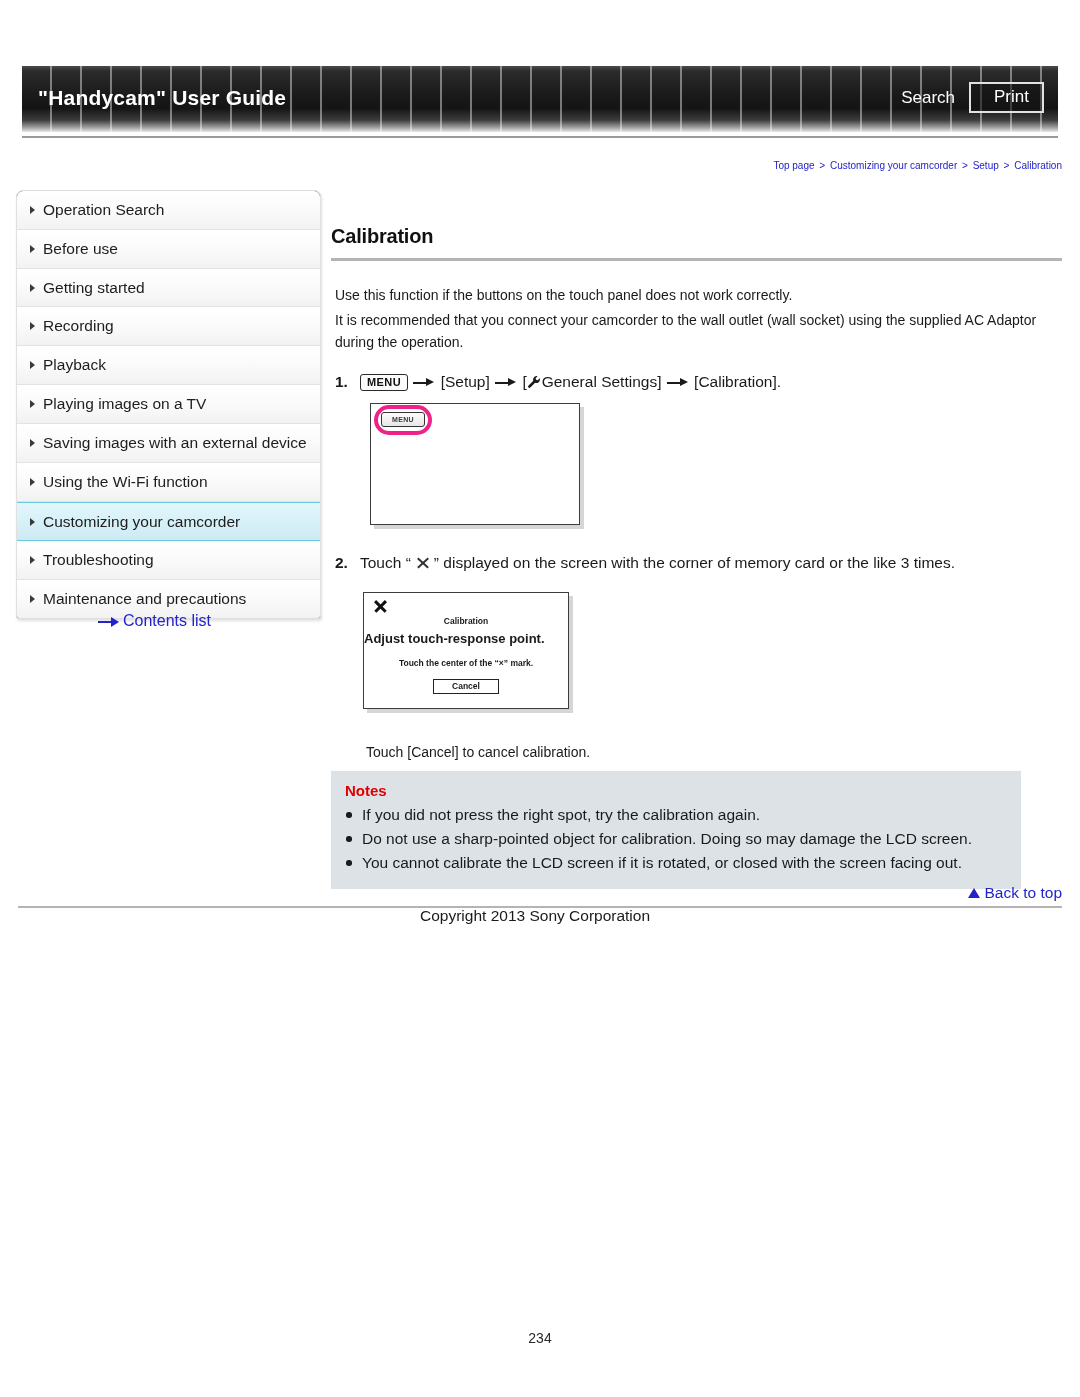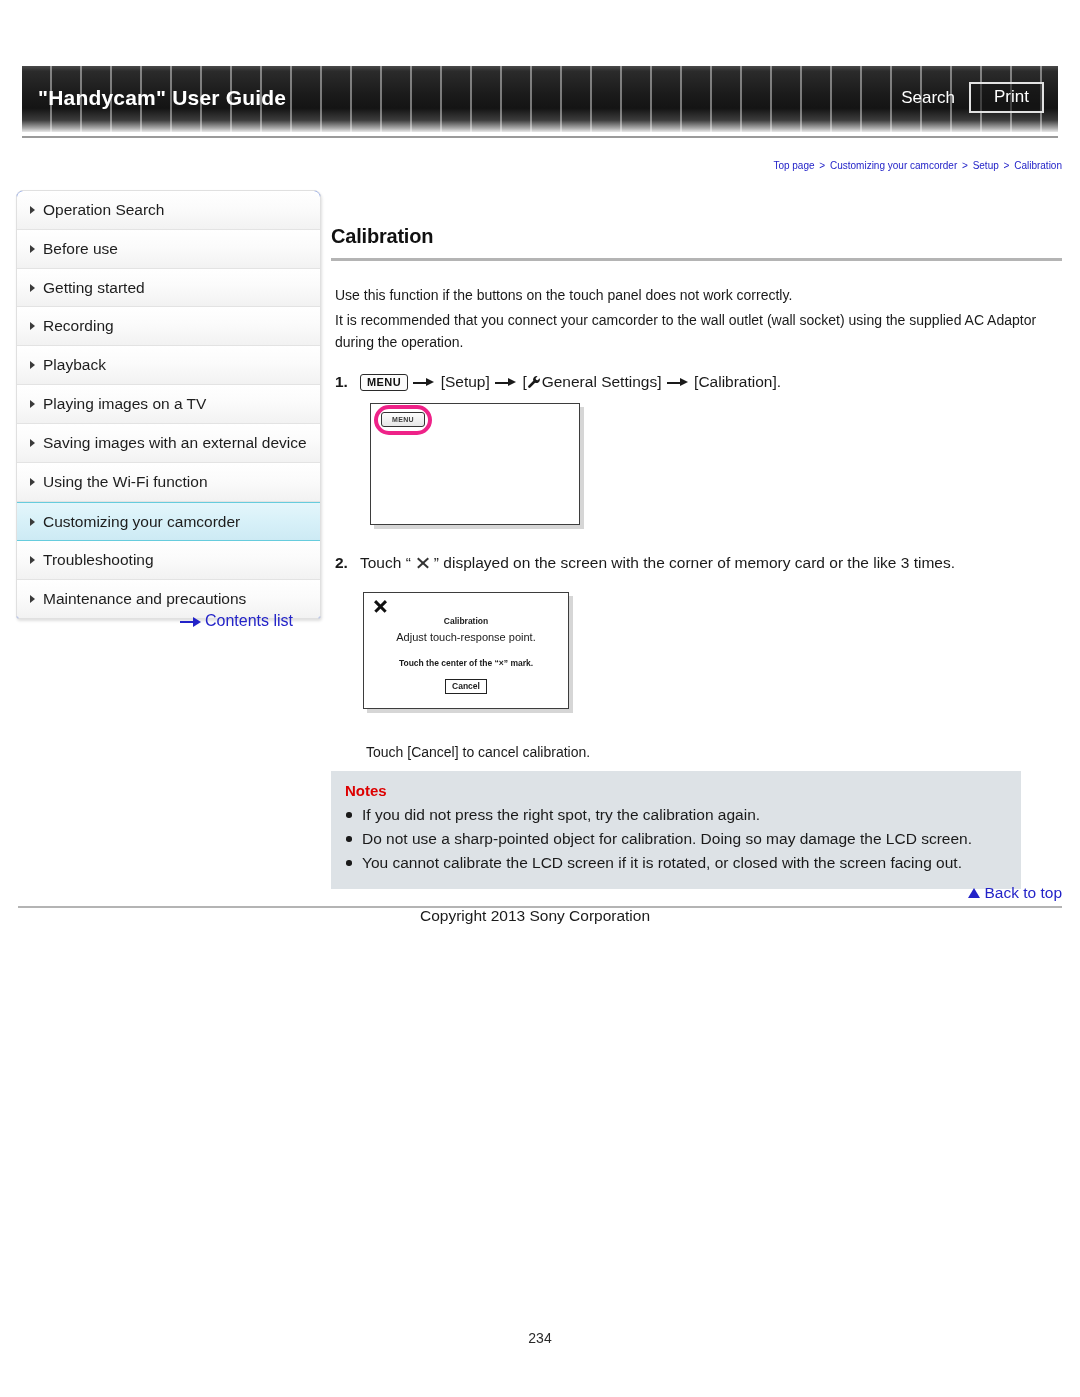--- a/index.html
+++ b/index.html
@@ -119,21 +119,21 @@
   }
   .side-item.selected {
     background: linear-gradient(to bottom, #e4f6fb 0%, #d6f0f8 55%, #cdeaf4 100%);
     border-top: 1px solid #66ccdd;
     border-bottom: 1px solid #66ccdd;
   }
   .contents-link {
     position: absolute;
     left: 16px; top: 612px;
     width: 277px;
-    text-align: right;
+    text-align: center;
     font-size: 16px;
     color: #2323c8;
     white-space: nowrap;
   }
   .contents-link .arrow {
     display: inline-block;
     position: relative;
     width: 22px; height: 10px;
     vertical-align: middle;
     margin-right: 3px;
@@ -299,27 +299,27 @@
   .fig2-x:before, .fig2-x:after {
     content: "";
     position: absolute;
     left: 0px; top: 6px;
     width: 15px; height: 2.6px;
     background: #111;
   }
   .fig2-x:before { transform: rotate(45deg); }
   .fig2-x:after  { transform: rotate(-45deg); }
   .fig2-t1 { position: absolute; left: 0; top: 23px; width: 100%; text-align: center; font-weight: bold; font-size: 8.5px; }
-  .fig2-t2 { position: absolute; left: 0; top: 38px; width: 100%; text-align: center; font-weight: normal; font-size: 11px; }
+  .fig2-t2 { position: absolute; left: 0; top: 38px; width: 100%; text-align: left; font-weight: bold; font-size: 13px; }
   .fig2-t3 { position: absolute; left: 0; top: 65px; width: 100%; text-align: center; font-weight: bold; font-size: 8.5px; }
   .fig2-cancel {
     position: absolute;
     left: 50%; top: 86px;
     transform: translateX(-50%);
-    width: 42px; height: 15px;
+    width: 66px; height: 15px;
     border: 1.4px solid #222;
     background: #ffffff;
     text-align: center;
     line-height: 13px;
     font-size: 8.5px;
     font-weight: bold;
   }
 
   
   .notes {

